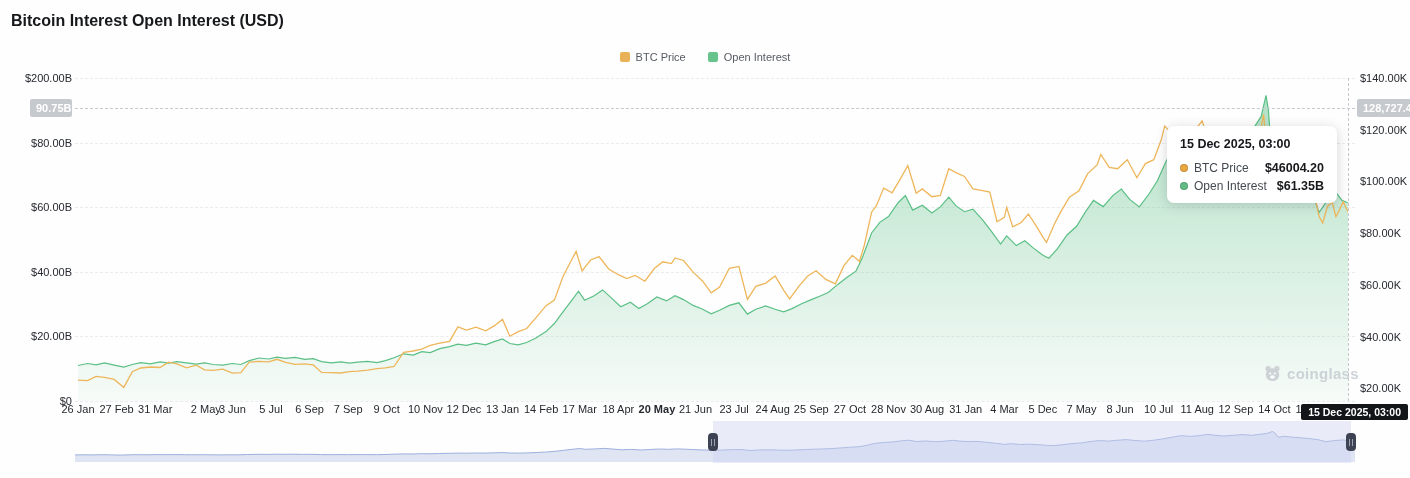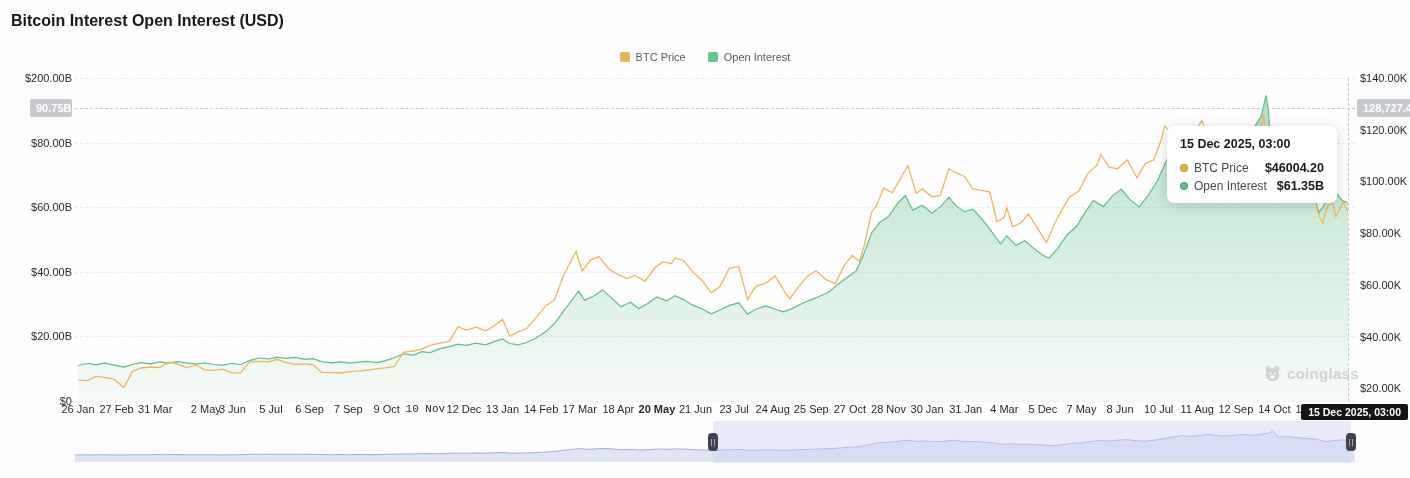--- a/index.html
+++ b/index.html
@@ -79,34 +79,34 @@
       <div class="tick-label tick-right" style="top: 382.204px;">$20.00K</div>
       <div class="xlabel" style="left: 78px;">26 Jan</div>
       <div class="xlabel" style="left: 116.594px;">27 Feb</div>
       <div class="xlabel" style="left: 155.189px;">31 Mar</div>
       <div class="xlabel" style="left: 193.783px; margin-left: 12px;">2 May</div>
       <div class="xlabel" style="left: 232.378px;">3 Jun</div>
       <div class="xlabel" style="left: 270.972px; text-align: right;">5 Jul</div>
       <div class="xlabel" style="left: 309.567px;">6 Sep</div>
       <div class="xlabel" style="left: 348.161px;">7 Sep</div>
       <div class="xlabel" style="left: 386.756px;">9 Oct</div>
-      <div class="xlabel" style="left: 425.35px; font-family: Liberation Mono, monospace;">10 Nov</div>
+      <div class="xlabel" style="left: 425.35px;">10 Nov</div>
       <div class="xlabel" style="left: 463.945px;">12 Dec</div>
       <div class="xlabel" style="left: 502.539px;">13 Jan</div>
       <div class="xlabel" style="left: 541.134px;">14 Feb</div>
       <div class="xlabel" style="left: 579.728px;">17 Mar</div>
       <div class="xlabel" style="left: 618.323px;">18 Apr</div>
       <div class="xlabel" style="left: 656.917px; font-weight: bold;">20 May</div>
       <div class="xlabel" style="left: 695.512px;">21 Jun</div>
       <div class="xlabel" style="left: 734.106px;">23 Jul</div>
       <div class="xlabel" style="left: 772.701px;">24 Aug</div>
       <div class="xlabel" style="left: 811.295px;">25 Sep</div>
       <div class="xlabel" style="left: 849.89px;">27 Oct</div>
       <div class="xlabel" style="left: 888.484px;">28 Nov</div>
-      <div class="xlabel" style="left: 927.079px;">30 Jan</div>
+      <div class="xlabel" style="left: 927.079px;">30 Aug</div>
       <div class="xlabel" style="left: 965.673px;">31 Jan</div>
       <div class="xlabel" style="left: 1004.27px;">4 Mar</div>
       <div class="xlabel" style="left: 1042.86px;">5 Dec</div>
       <div class="xlabel" style="left: 1081.46px;">7 May</div>
       <div class="xlabel" style="left: 1120.05px;">8 Jun</div>
       <div class="xlabel" style="left: 1158.65px;">10 Jul</div>
       <div class="xlabel" style="left: 1197.24px;">11 Aug</div>
       <div class="xlabel" style="left: 1235.83px;">12 Sep</div>
       <div class="xlabel" style="left: 1274.43px;">14 Oct</div>
       <div class="xlabel" style="left: 1313.02px;">15 Nov</div>

